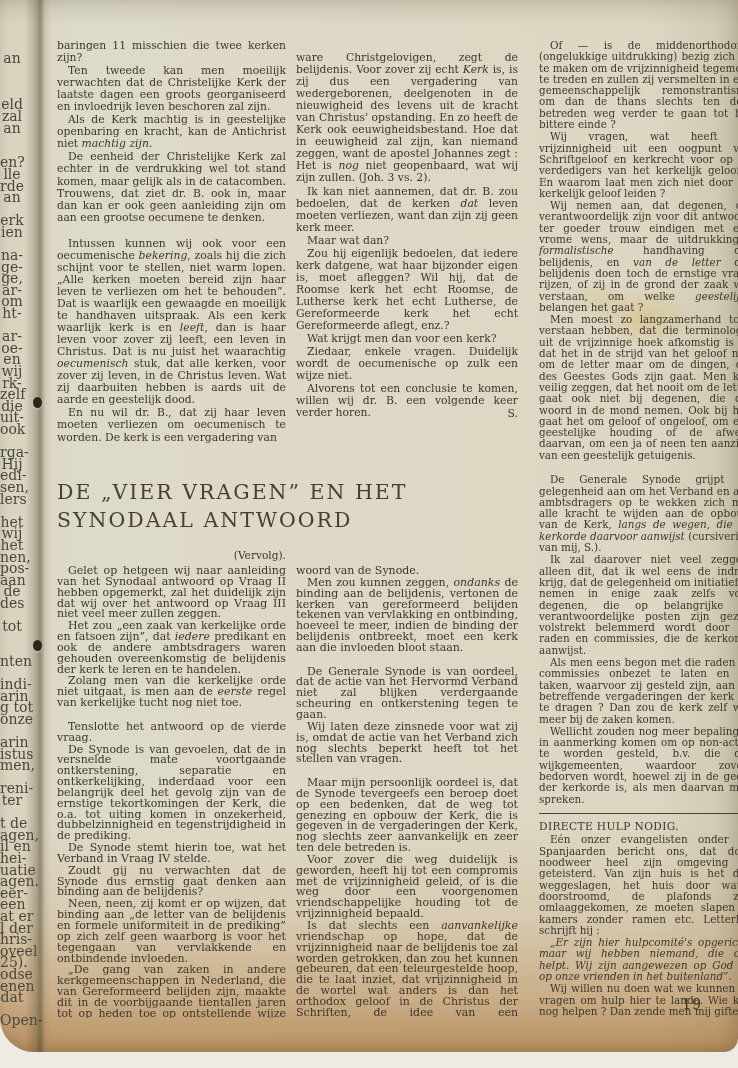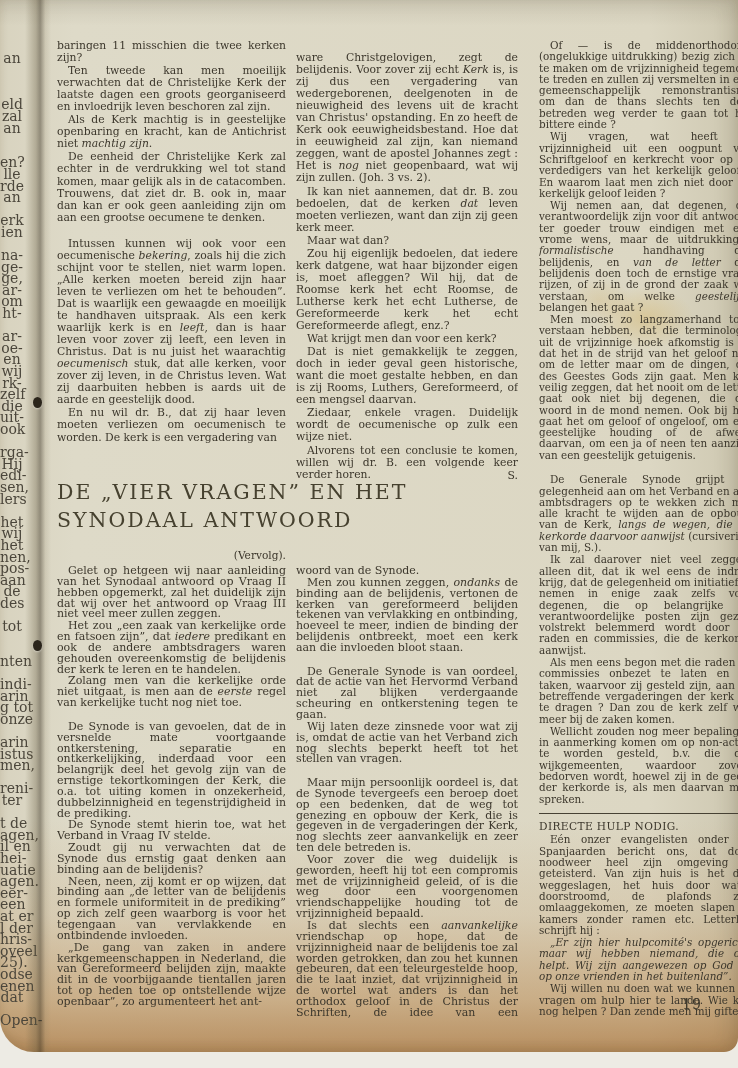--- a/index.html
+++ b/index.html
@@ -160,38 +160,38 @@
       <p>En nu wil dr. B., dat zij haar leven moeten verliezen om oecumenisch te worden. De kerk is een vergadering van</p>
     </div>
 
   <div class="col a1 col2a1 noindent-first">
     <div>
         <p>ware Christgelovigen, zegt de belijdenis. Voor zover zij echt <i>Kerk</i> is, is zij dus een vergadering van wedergeborenen, deelgenoten in de nieuwigheid des levens uit de kracht van Christus' opstanding. En zo heeft de Kerk ook eeuwigheidsbestand. Hoe dat in eeuwigheid zal zijn, kan niemand zeggen, want de apostel Johannes zegt : Het is <i>nog</i> niet geopenbaard, wat wij zijn zullen. (Joh. 3 vs. 2).</p>
         <p>Ik kan niet aannemen, dat dr. B. zou bedoelen, dat de kerken <i>dat</i> leven moeten verliezen, want dan zijn zij geen kerk meer.</p>
         <p>Maar wat dan?</p>
         <p>Zou hij eigenlijk bedoelen, dat iedere kerk datgene, wat haar bijzonder eigen is, moet afleggen? Wil hij, dat de Roomse kerk het echt Roomse, de Lutherse kerk het echt Lutherse, de Gereformeerde kerk het echt Gereformeerde aflegt, enz.?</p>
         <p>Wat krijgt men dan voor een kerk?</p>
-        <p>Dat is niet gemakkelijk te zeggen, doch in ieder geval geen historische, want die moet gestalte hebben, en dan is zij Rooms, Luthers, Gereformeerd, of een mengsel daarvan.</p>
         <p>Ziedaar, enkele vragen. Duidelijk wordt de oecumenische op zulk een wijze niet.</p>
         <p>Alvorens tot een conclusie te komen, willen wij dr. B. een volgende keer verder horen.</p>
       </div>
     <span class="sig a1s">S.</span>
   </div>
 
   <div class="heading">
     <div>DE „VIER VRAGEN” EN HET</div>
     <div>SYNODAAL ANTWOORD</div>
   </div>
   <div class="vervolg">(Vervolg).</div>
 
   <div class="col a2 col1a2">
       <p>Gelet op hetgeen wij naar aanleiding van het Synodaal antwoord op Vraag II hebben opgemerkt, zal het duidelijk zijn dat wij over het antwoord op Vraag III niet veel meer zullen zeggen.</p>
       <p>Het zou „een zaak van kerkelijke orde en fatsoen zijn”, dat <i>iedere</i> predikant en ook de andere ambtsdragers waren gehouden overeenkomstig de belijdenis der kerk te leren en te handelen.</p>
       <p>Zolang men van die kerkelijke orde niet uitgaat, is men aan de <i>eerste</i> regel van kerkelijke tucht nog niet toe.</p>
       <p class="blank">&nbsp;</p>
+      <p>Tenslotte het antwoord op de vierde vraag.</p>
       <p>De Synode is van gevoelen, dat de in versnelde mate voortgaande ontkerstening, separatie en ontkerkelijking, inderdaad voor een belangrijk deel het gevolg zijn van de ernstige tekortkomingen der Kerk, die o.a. tot uiting komen in onzekerheid, dubbelzinnigheid en tegenstrijdigheid in de prediking.</p>
       <p>De Synode stemt hierin toe, wat het Verband in Vraag IV stelde.</p>
       <p>Zoudt gij nu verwachten dat de Synode dus ernstig gaat denken aan binding aan de belijdenis?</p>
       <p>Neen, neen, zij komt er op wijzen, dat binding aan „de letter van de belijdenis en formele uniformiteit in de prediking” op zich zelf geen waarborg is voor het tegengaan van vervlakkende en ontbindende invloeden.</p>
       <p>„De gang van zaken in andere kerkgemeenschappen in Nederland, die van Gereformeerd belijden zijn, maakte dit in de voorbijgaande tientallen jaren tot op heden toe op ontstellende wijze openbaar”, zo argumenteert het ant-</p>
     </div>
 
   <div class="col a2 col2a2 noindent-first">
       <p>woord van de Synode.</p>
       <p>Men zou kunnen zeggen, <i>ondanks</i> de binding aan de belijdenis, vertonen de kerken van gereformeerd belijden tekenen van vervlakking en ontbinding, hoeveel te meer, indien de binding der belijdenis ontbreekt, moet een kerk aan die invloeden bloot staan.</p>

